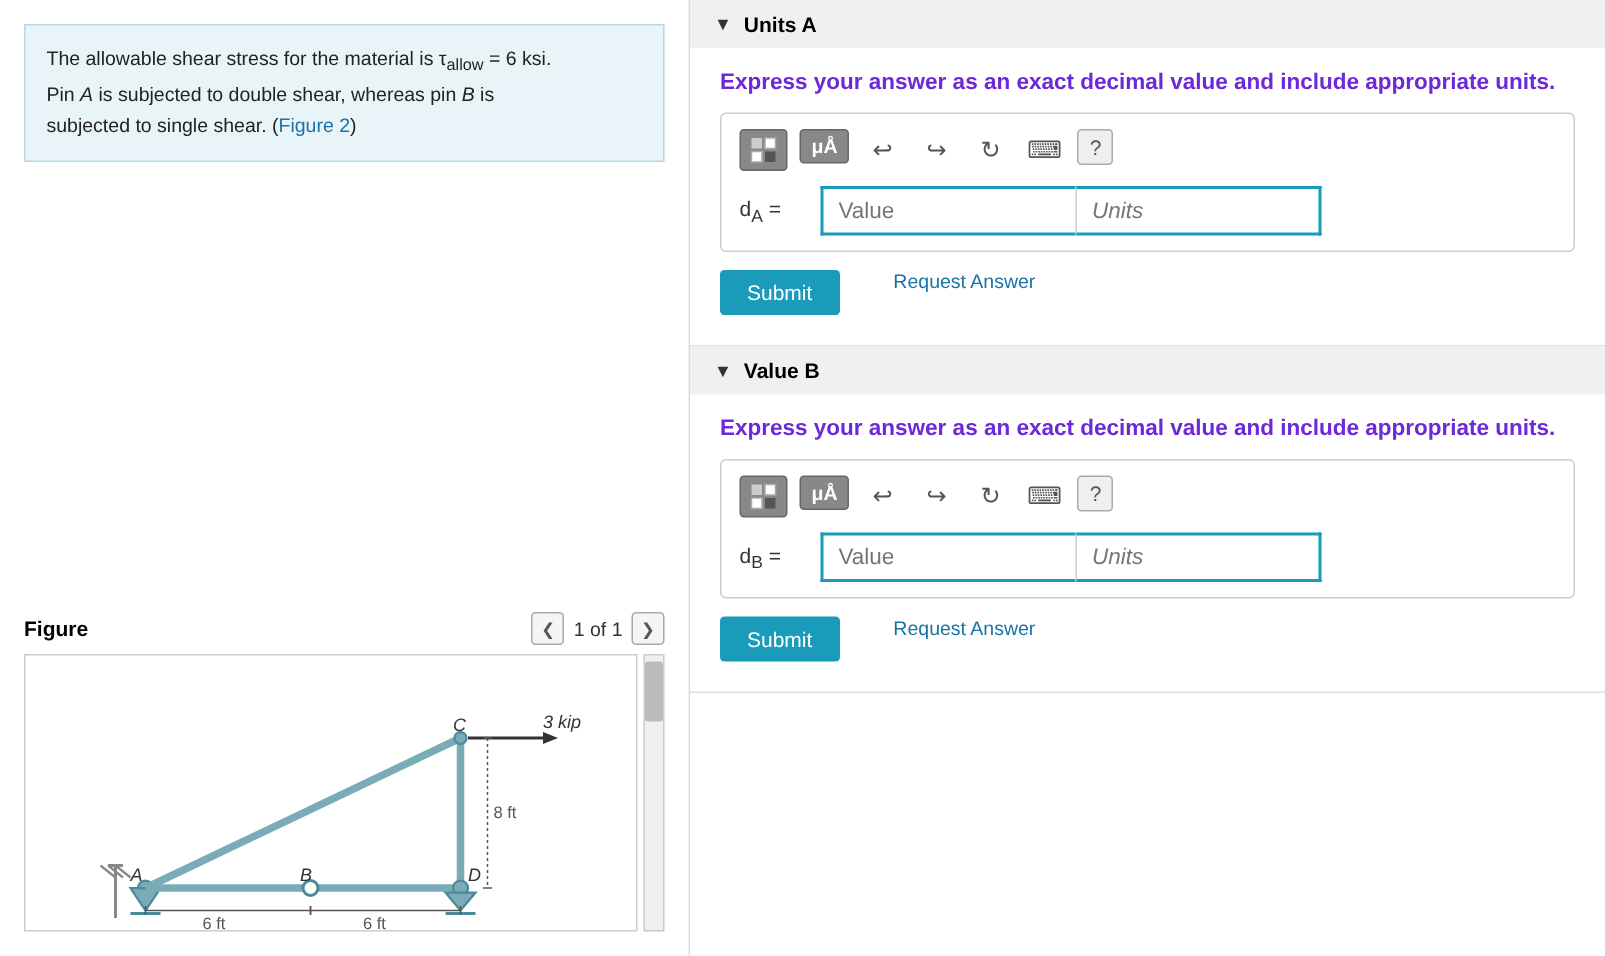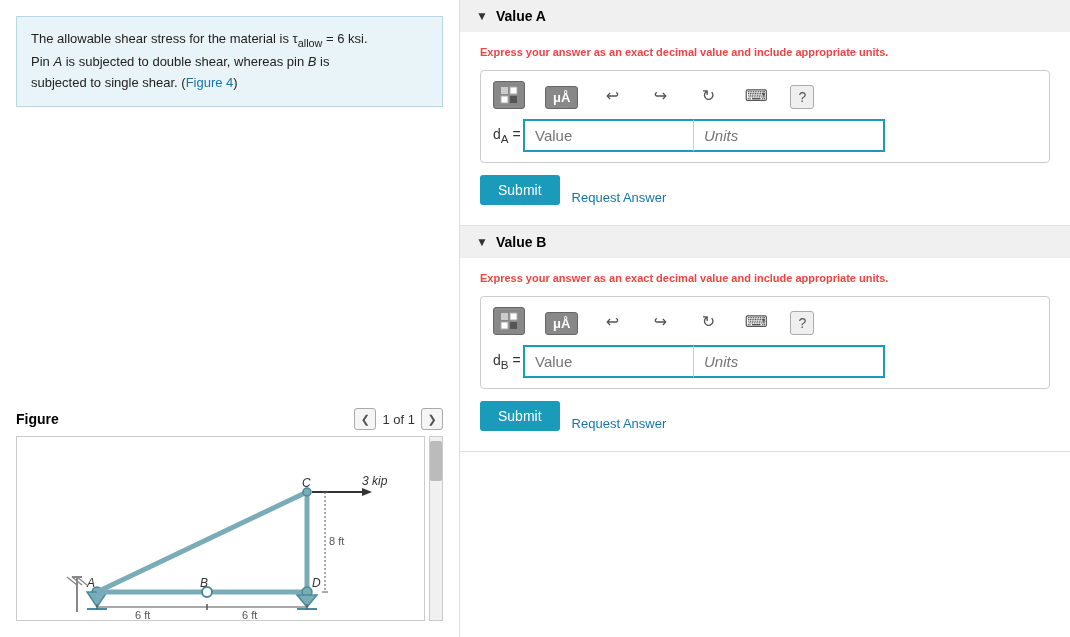--- a/index.html
+++ b/index.html
@@ -115,38 +115,38 @@
     }
     .part-instruction {
       font-size: 13px;
       color: #333;
       margin-bottom: 6px;
     }
     .part-instruction em {
       font-style: italic;
     }
     .part-bold {
-      font-size: 11px;
+      font-size: 15px;
       font-weight: bold;
-      color: #ef4444;
+      color: #6d28d9;
       margin-bottom: 12px;
     }
 
     
     .answer-box {
       border: 1px solid #ccc;
       border-radius: 4px;
       padding: 10px 12px;
       background: #fff;
       margin-bottom: 12px;
     }
     .toolbar {
       display: flex;
-      align-items: flex-end;
-      gap: 20px;
+      align-items: flex-start;
+      gap: 8px;
       margin-bottom: 10px;
     }
     .tool-btn {
       width: 32px; height: 28px;
       background: #888;
       border: 1px solid #666;
       border-radius: 3px;
       display: flex; align-items: center; justify-content: center;
       cursor: pointer;
       color: #fff;
@@ -182,79 +182,80 @@
     }
 
     .input-row {
       display: flex;
       align-items: center;
       gap: 0;
     }
     .input-label {
       font-size: 14px;
       color: #333;
-      margin-right: 0;
+      margin-right: 24px;
       min-width: 30px;
     }
     .value-input {
       border: 2px solid #1a9bba;
       border-right: none;
       padding: 6px 10px;
       font-size: 15px;
       color: #aaa;
       width: 170px;
       outline: none;
     }
     .units-input {
       border: 2px solid #1a9bba;
       border-left: 1px solid #ccc;
       padding: 6px 10px;
       font-size: 15px;
       font-style: italic;
       color: #aaa;
-      width: 192px;
+      width: 164px;
       outline: none;
     }
 
     .action-row {
       display: flex;
-      align-items: flex-end;
+      align-items: flex-start;
       gap: 12px;
       margin-top: 4px;
     }
     .submit-btn {
       background: #1a9bba;
       color: #fff;
       border: none;
       padding: 7px 18px;
       font-size: 14px;
       border-radius: 3px;
       cursor: pointer;
     }
     .request-link {
       color: #1a73a7;
       font-size: 13px;
       text-decoration: none;
       cursor: pointer;
       border: none;
       background: none;
+      margin-left: 24px;
     }
 
     
     svg text { font-family: Arial, sans-serif; }
   </style>
 </head>
 <body>
 
 <div class="left-panel">
   <div class="problem-statement">
     <span>
       The allowable shear stress for the material is τ<sub>allow</sub> = 6 ksi.<br>
       Pin <em>A</em> is subjected to double shear, whereas pin <em>B</em> is<br>
-      subjected to single shear. (<a href="#">Figure 4</a>)
+      subjected to single shear. (<a href="#">Figure 2</a>)
     </span>
   </div>
 
   <div class="figure-section">
     <div class="figure-header">
       <span class="figure-title">Figure</span>
       <div class="figure-nav">
         <button class="nav-btn">❮</button>
         <span>1 of 1</span>
         <button class="nav-btn">❯</button>
@@ -322,21 +323,21 @@
       </div>
     </div>
   </div>
 </div>
 
 <div class="right-panel">
 
   <div class="part-section">
     <div class="part-header">
       <span class="collapse-arrow">▼</span>
-      <span>Value A</span>
+      <span>Units A</span>
     </div>
     <p class="part-bold">Express your answer as an exact decimal value and include appropriate units.</p>
 
     <div class="answer-box">
       <div class="toolbar">
         <button class="tool-btn">
           <svg width="20" height="20" viewBox="0 0 20 20">
             <rect x="2" y="2" width="7" height="7" fill="#ccc"></rect>
             <rect x="11" y="2" width="7" height="7" fill="#fff" stroke="#aaa" stroke-width="1"></rect>
             <rect x="2" y="11" width="7" height="7" fill="#fff" stroke="#aaa" stroke-width="1"></rect>

